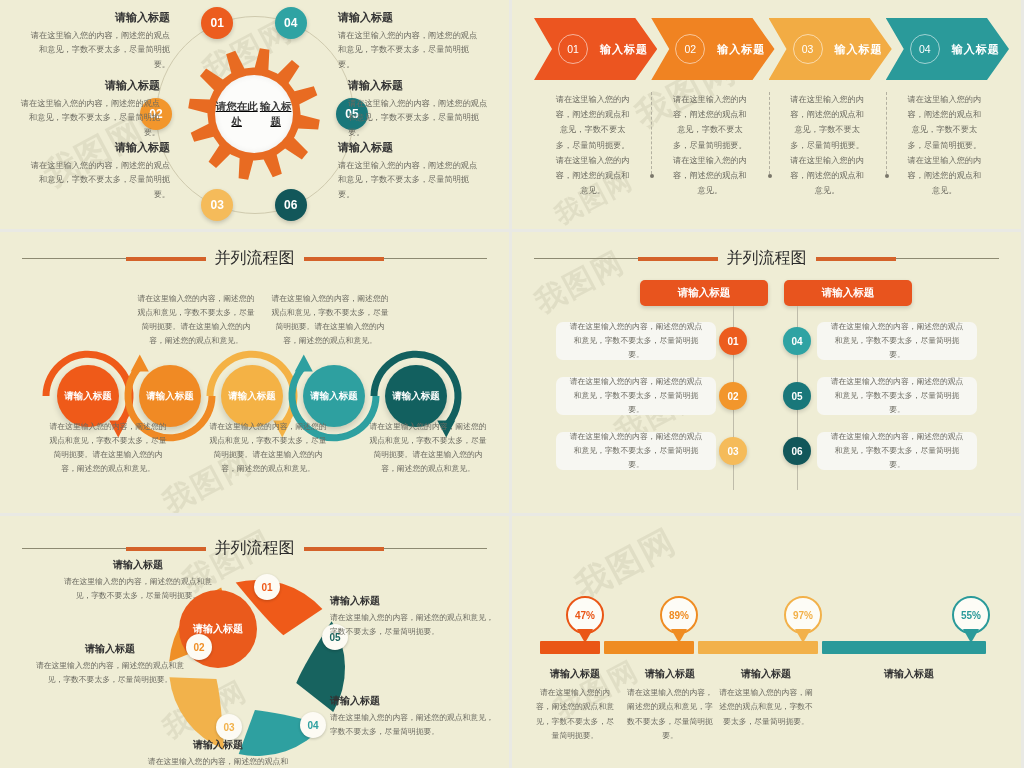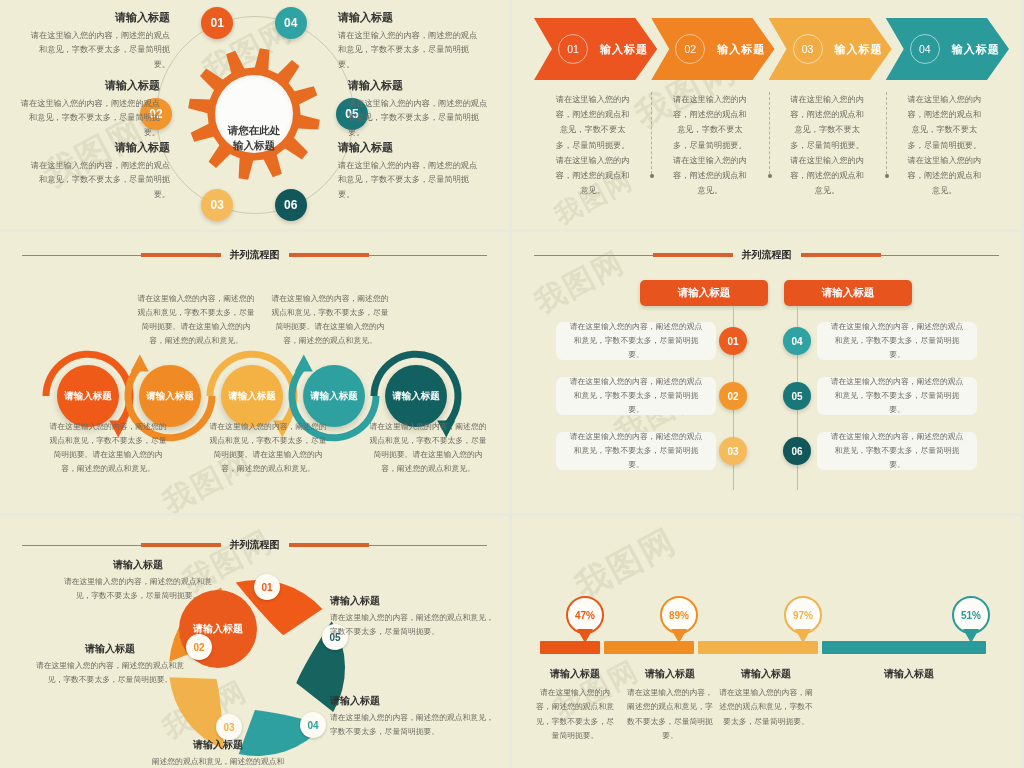--- a/index.html
+++ b/index.html
@@ -39,37 +39,38 @@
   
   .titlebar{
     position:absolute;left:0;right:0;
     display:flex;align-items:center;
     padding:0 22px;
     box-sizing:border-box;
   }
   .tb-thin{flex:1;height:1px;background:#8d8a72;}
   .tb-thick{width:80px;height:4px;background:#d4622a;margin:0 0px;}
   .tb-text{
-    font-size:10px;font-weight:bold;color:#2b2b2b;
+    font-size:16px;font-weight:normal;color:#2b2b2b;
     padding:0 9px;white-space:nowrap;
   }
 
   
   .p1{position:absolute;inset:0;}
   .gear-ring{
     position:absolute;left:50%;top:50%;
     width:196px;height:196px;margin-left:-98px;margin-top:-98px;
     border:1px solid #cfcaae;border-radius:50%;
   }
   .gear-hub{
     position:absolute;left:50%;top:50%;
     width:78px;height:78px;margin-left:-39px;margin-top:-39px;
     background:#fcfcfa;border-radius:50%;
-    display:flex;flex-direction:column;align-items:center;justify-content:flex-end;
+    display:flex;flex-direction:row;align-items:center;justify-content:center;
     box-shadow:inset 0 0 6px rgba(0,0,0,.07);
+    text-decoration:underline;
   }
   .gear-hub span{
     font-size:10.5px;font-weight:bold;color:#3b3b3b;line-height:1.45;
     display:block;text-align:center;
   }
   .node{
     position:absolute;
     width:32px;height:32px;border-radius:50%;
     display:flex;align-items:center;justify-content:center;
     color:#fff;font-size:12px;font-weight:bold;
@@ -364,21 +365,21 @@
         <div class="p5-item" style="left: 58px; top: 42px; width: 160px; text-align: center;">
           <div class="t">请输入标题</div>
           <div class="d">请在这里输入您的内容，阐述您的观点和意见，字数不要太多，尽量简明扼要。</div>
         </div>
         <div class="p5-item" style="left: 30px; top: 126px; width: 160px; text-align: center;">
           <div class="t">请输入标题</div>
           <div class="d">请在这里输入您的内容，阐述您的观点和意见，字数不要太多，尽量简明扼要。</div>
         </div>
         <div class="p5-item" style="left: 128px; top: 222px; width: 180px; text-align: center;">
           <div class="t">请输入标题</div>
-          <div class="d">阐述您的观点和意见，阐述您的观点和</div>
+          <div class="d">请在这里输入您的内容，阐述您的观点和</div>
         </div>
         <div class="p5-item" style="left: 330px; top: 178px; width: 165px; text-align: left;">
           <div class="t">请输入标题</div>
           <div class="d">请在这里输入您的内容，阐述您的观点和意见，字数不要太多，尽量简明扼要。</div>
         </div>
         <div class="p5-item" style="left: 330px; top: 78px; width: 165px; text-align: left;">
           <div class="t">请输入标题</div>
           <div class="d">请在这里输入您的内容，阐述您的观点和意见，字数不要太多，尽量简明扼要。</div>
         </div>
       </div>
@@ -398,21 +399,21 @@
           <div class="ball" style="border-color: rgb(239, 140, 34); color: rgb(239, 140, 34);">89%</div>
           <div class="tip" style="border-top: 14px solid rgb(239, 140, 34);"></div>
         </div>
         <div class="p6-bar" style="left: 186px; top: 125px; width: 120px; background: rgb(242, 177, 74);"></div>
         <div class="p6-pin" style="left: 272px; top: 80px;">
           <div class="ball" style="border-color: rgb(242, 177, 74); color: rgb(242, 177, 74);">97%</div>
           <div class="tip" style="border-top: 14px solid rgb(242, 177, 74);"></div>
         </div>
         <div class="p6-bar" style="left: 310px; top: 125px; width: 164px; background: rgb(42, 154, 154);"></div>
         <div class="p6-pin" style="left: 440px; top: 80px;">
-          <div class="ball" style="border-color: rgb(42, 154, 154); color: rgb(42, 154, 154);">51%</div>
+          <div class="ball" style="border-color: rgb(42, 154, 154); color: rgb(42, 154, 154);">55%</div>
           <div class="tip" style="border-top: 14px solid rgb(42, 154, 154);"></div>
         </div>
         <div class="p6-col" style="left: 24px; top: 151px; width: 78px;">
           <div class="t">请输入标题</div>
           <div class="d">请在这里输入您的内容，阐述您的观点和意见，字数不要太多，尽量简明扼要。</div>
         </div>
         <div class="p6-col" style="left: 112px; top: 151px; width: 92px;">
           <div class="t">请输入标题</div>
           <div class="d">请在这里输入您的内容，阐述您的观点和意见，字数不要太多，尽量简明扼要。</div>
         </div>

